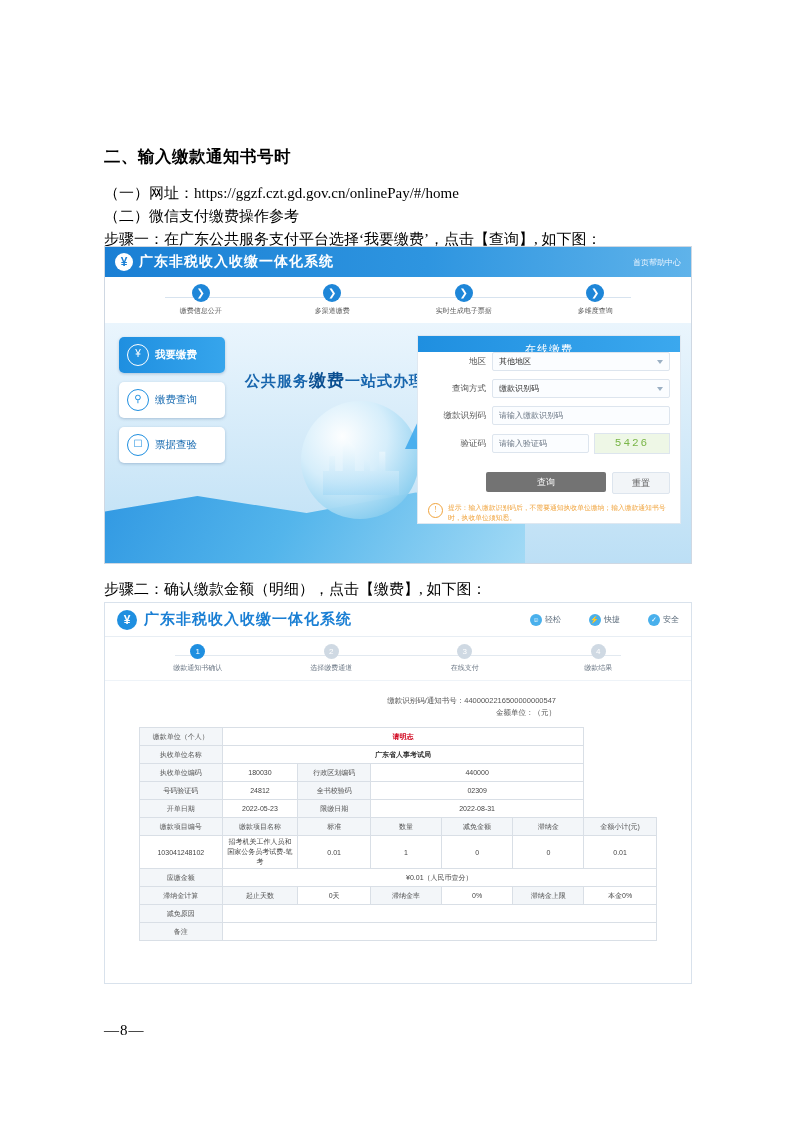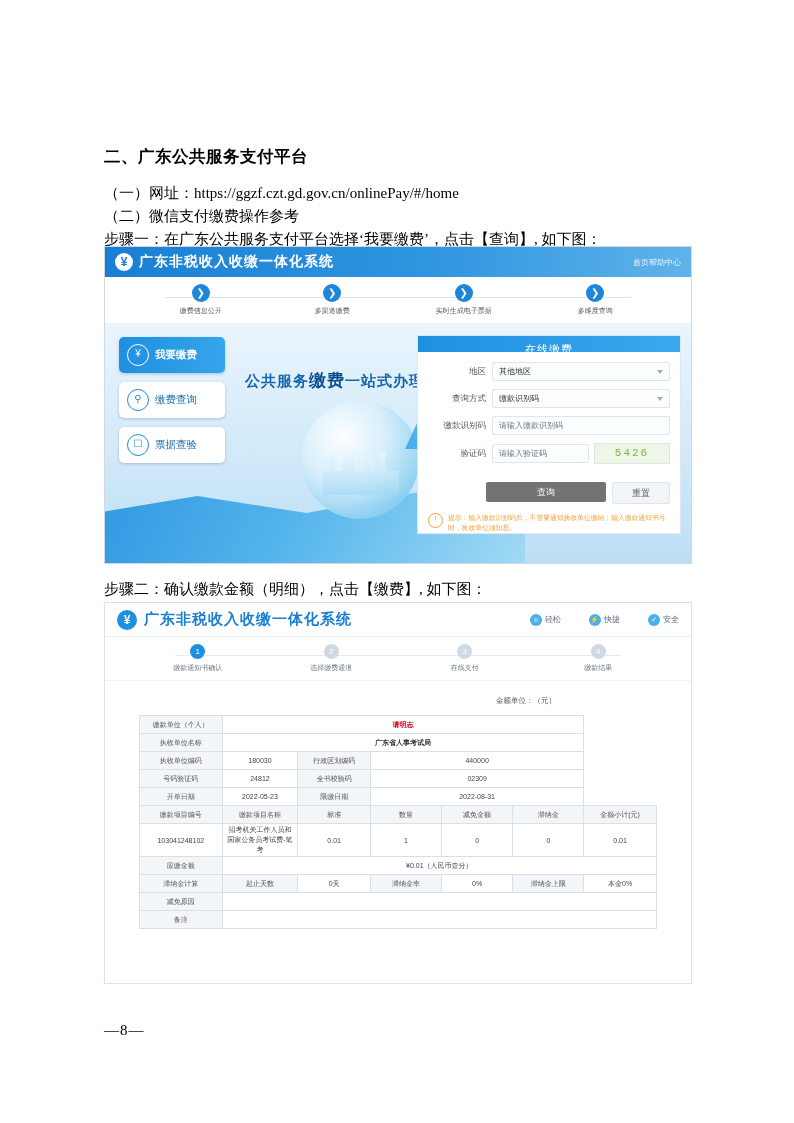--- a/index.html
+++ b/index.html
@@ -91,21 +91,21 @@
     background:linear-gradient(120deg,#1f8fe0 0%,#47b0ea 45%,#9fd9f5 100%);
     clip-path:polygon(0 40%,22% 22%,48% 42%,74% 18%,100% 36%,100% 100%,0 100%);
     opacity:.9;
   }
   
   .s1-panel{position:absolute;right:10px;top:12px;width:262px;background:#fff;border:1px solid #dfe8f1;}
   .s1-panel-hd{
     height:16px;background:linear-gradient(90deg,#1f8fe0,#3ba8ee);color:#fff;
     font-family:"Liberation Sans", sans-serif;font-size:11px;text-align:center;line-height:26px;letter-spacing:1px;
   }
-  .s1-form{padding:10px 10px 8px 10px;}
+  .s1-form{padding:0 10px 8px 10px;}
   .s1-row{display:flex;align-items:center;margin-bottom:8px;}
   .s1-lab{width:58px;font-size:8.5px;color:#555;text-align:right;padding-right:6px;font-family:"Liberation Sans", sans-serif;}
   .s1-ctl{
     flex:1 1 auto;height:19px;border:1px solid #dde5ee;background:#fbfdff;border-radius:2px;
     font-size:8px;color:#6b7785;display:flex;align-items:center;padding:0 6px;box-sizing:border-box;
     font-family:"Liberation Sans", sans-serif;position:relative;
   }
   .s1-ctl.sel:after{content:"";position:absolute;right:6px;top:7px;border-left:3px solid transparent;border-right:3px solid transparent;border-top:4px solid #9bb0c4;}
   .s1-ctl.dark{color:#333;}
   .s1-cap{
@@ -149,21 +149,21 @@
   td.lft{text-align:left;padding-left:8px;font-weight:bold;color:#333;}
 
   .pagenum{position:absolute;left:104px;top:1022px;font-size:15px;letter-spacing:1px;}
 </style>
 </head>
 <body>
 
 <div class="page">
 
   <div class="doc-text" style="top:146px;">
-    <h2 class="sec-title">二、广东公共服务支付平台</h2>
+    <h2 class="sec-title">二、输入缴款通知书号时</h2>
   </div>
   <div class="doc-text" style="top:182px;">
     <p class="line">（一）网址：https://ggzf.czt.gd.gov.cn/onlinePay/#/home</p>
   </div>
   <div class="doc-text" style="top:205px;">
     <p class="line">（二）微信支付缴费操作参考</p>
   </div>
   <div class="doc-text" style="top:228px;">
     <p class="line">步骤一：在广东公共服务支付平台选择‘我要缴费’，点击【查询】, 如下图：</p>
   </div>
@@ -293,20 +293,21 @@
         <div class="s2-num">3</div>
         <span>在线支付</span>
       </div>
       <div class="s2-step">
         <div class="s2-num">4</div>
         <span>缴款结果</span>
       </div>
     </div>
 
     <div class="s2-meta">
+      <div>缴款识别码/通知书号：4400002216500000000547</div>
       <div>金额单位：（元）</div>
     </div>
 
     <table class="s2-table">
       <tbody id="s2-tbody">
           <tr>
             <td class="lab">缴款单位（个人）</td>
             <td class="red" colspan="5">请明志</td>
           </tr>
           <tr>

